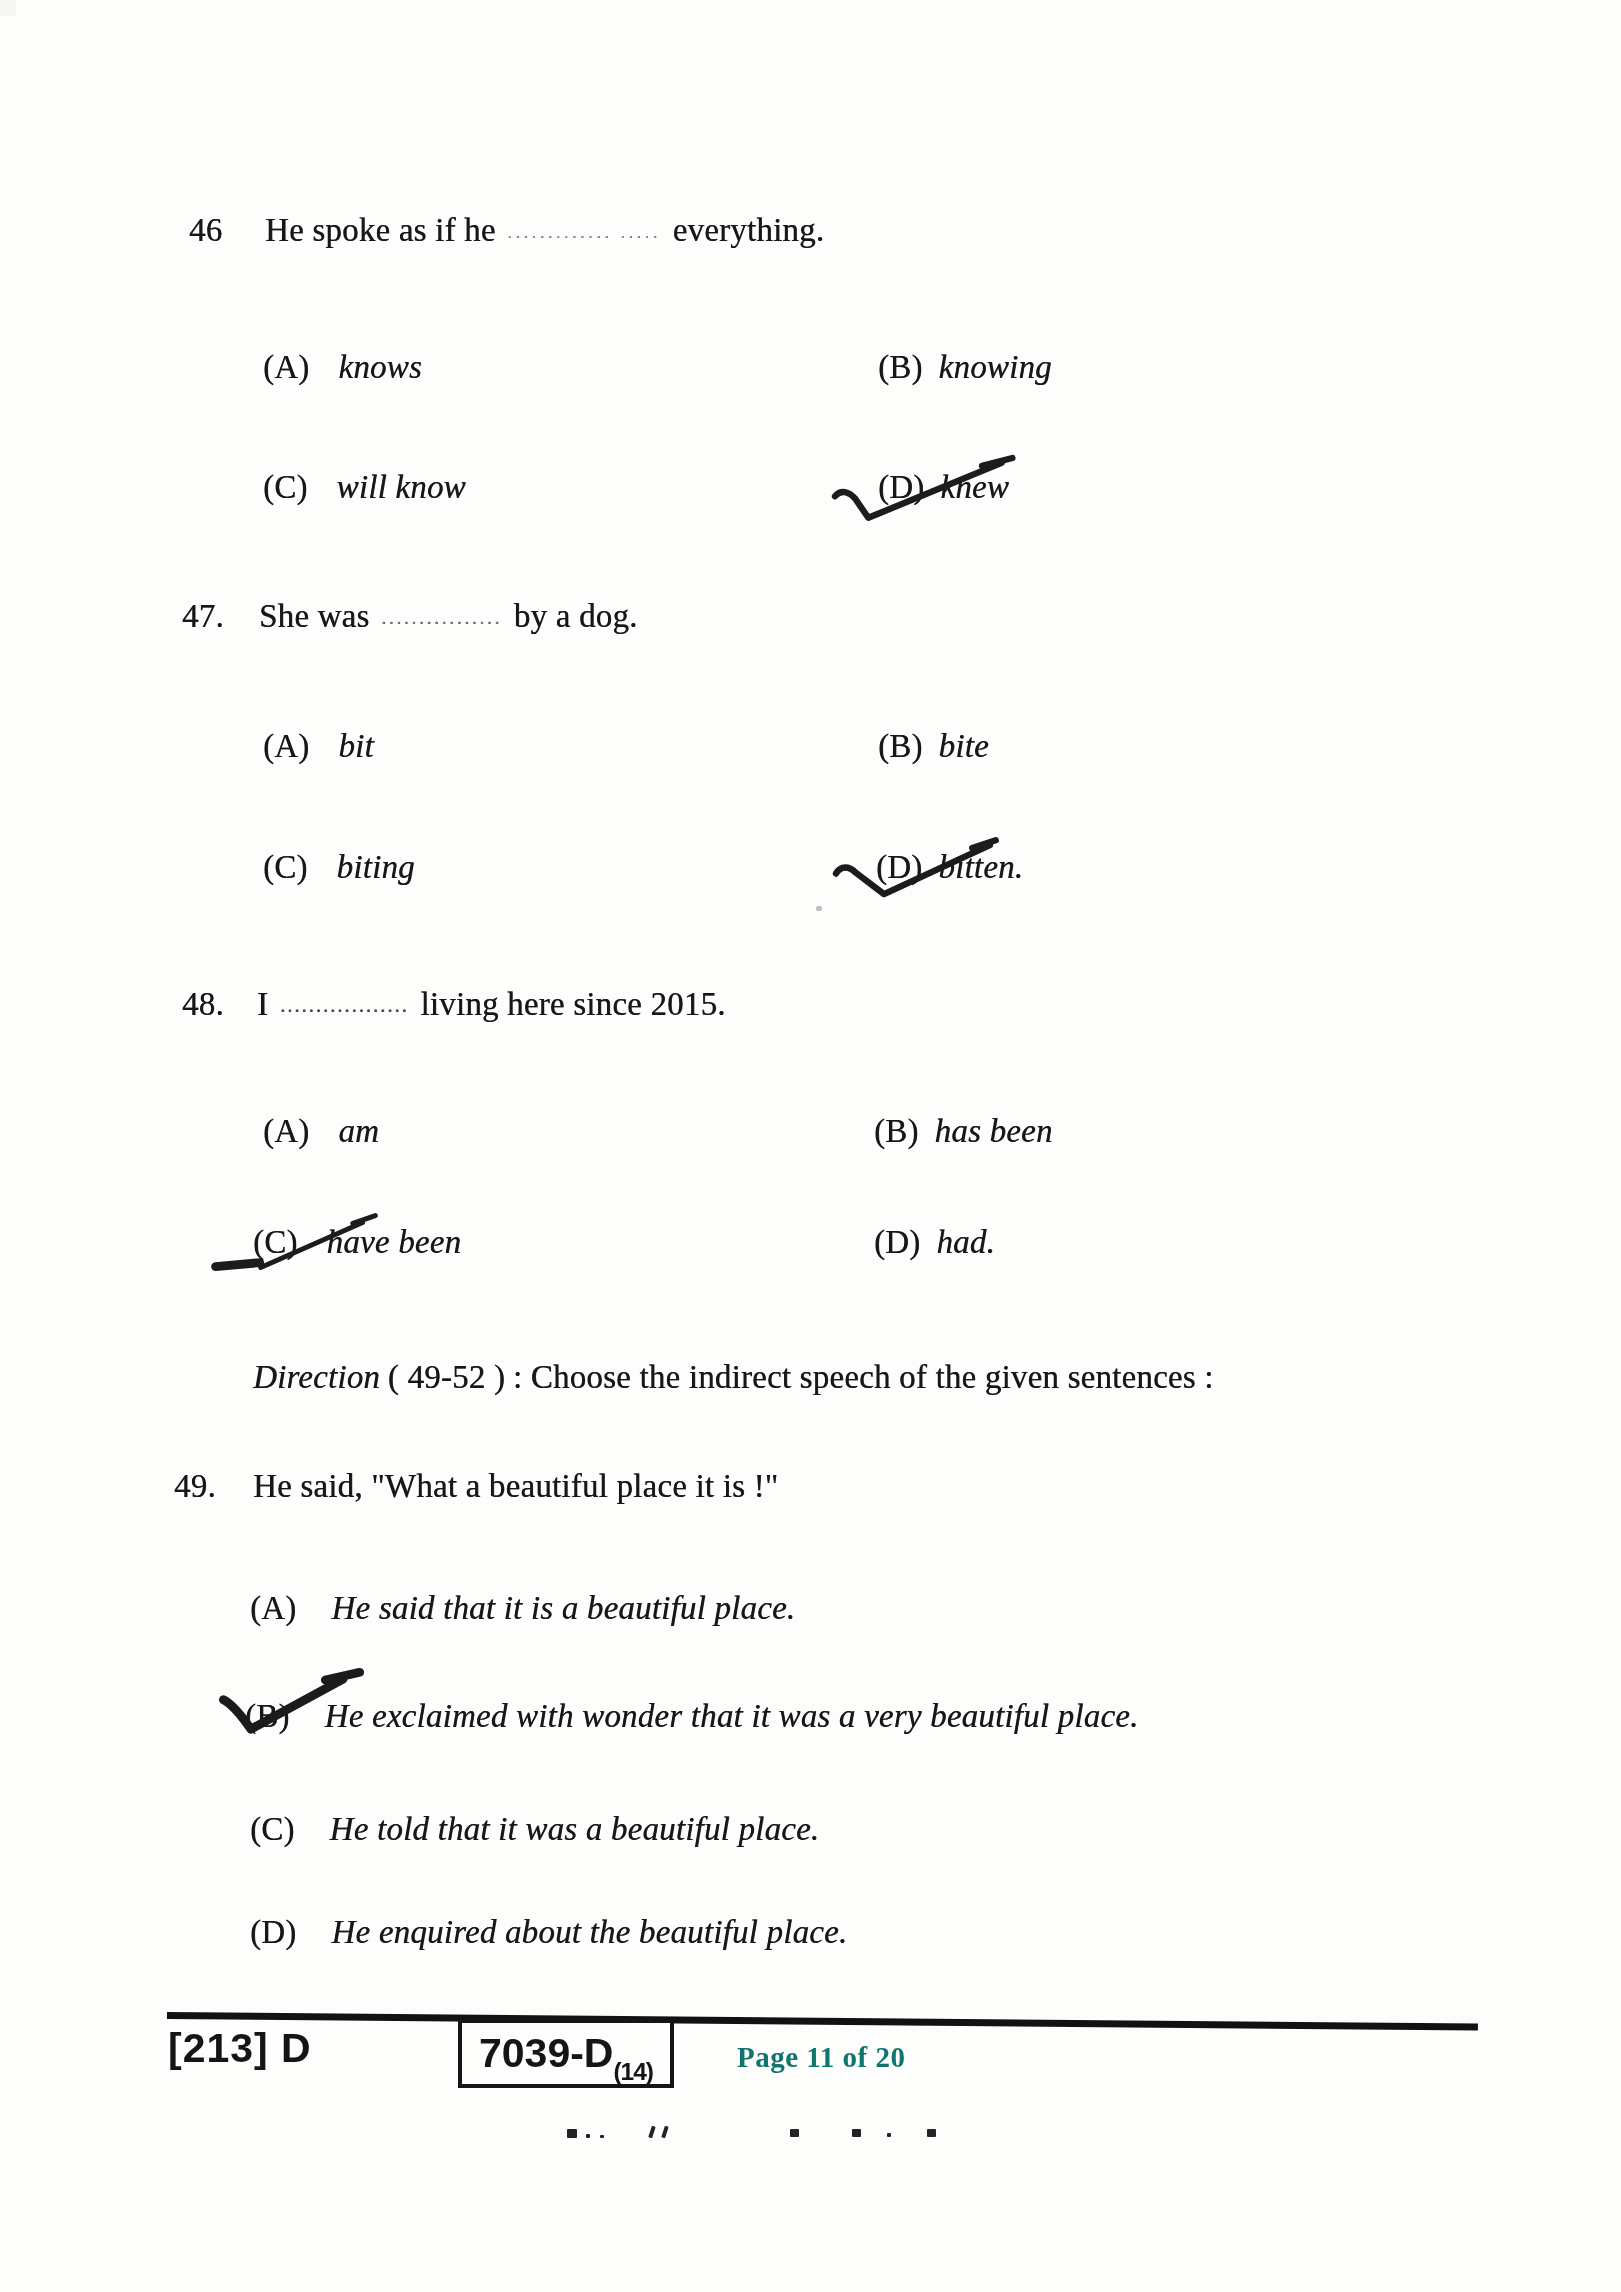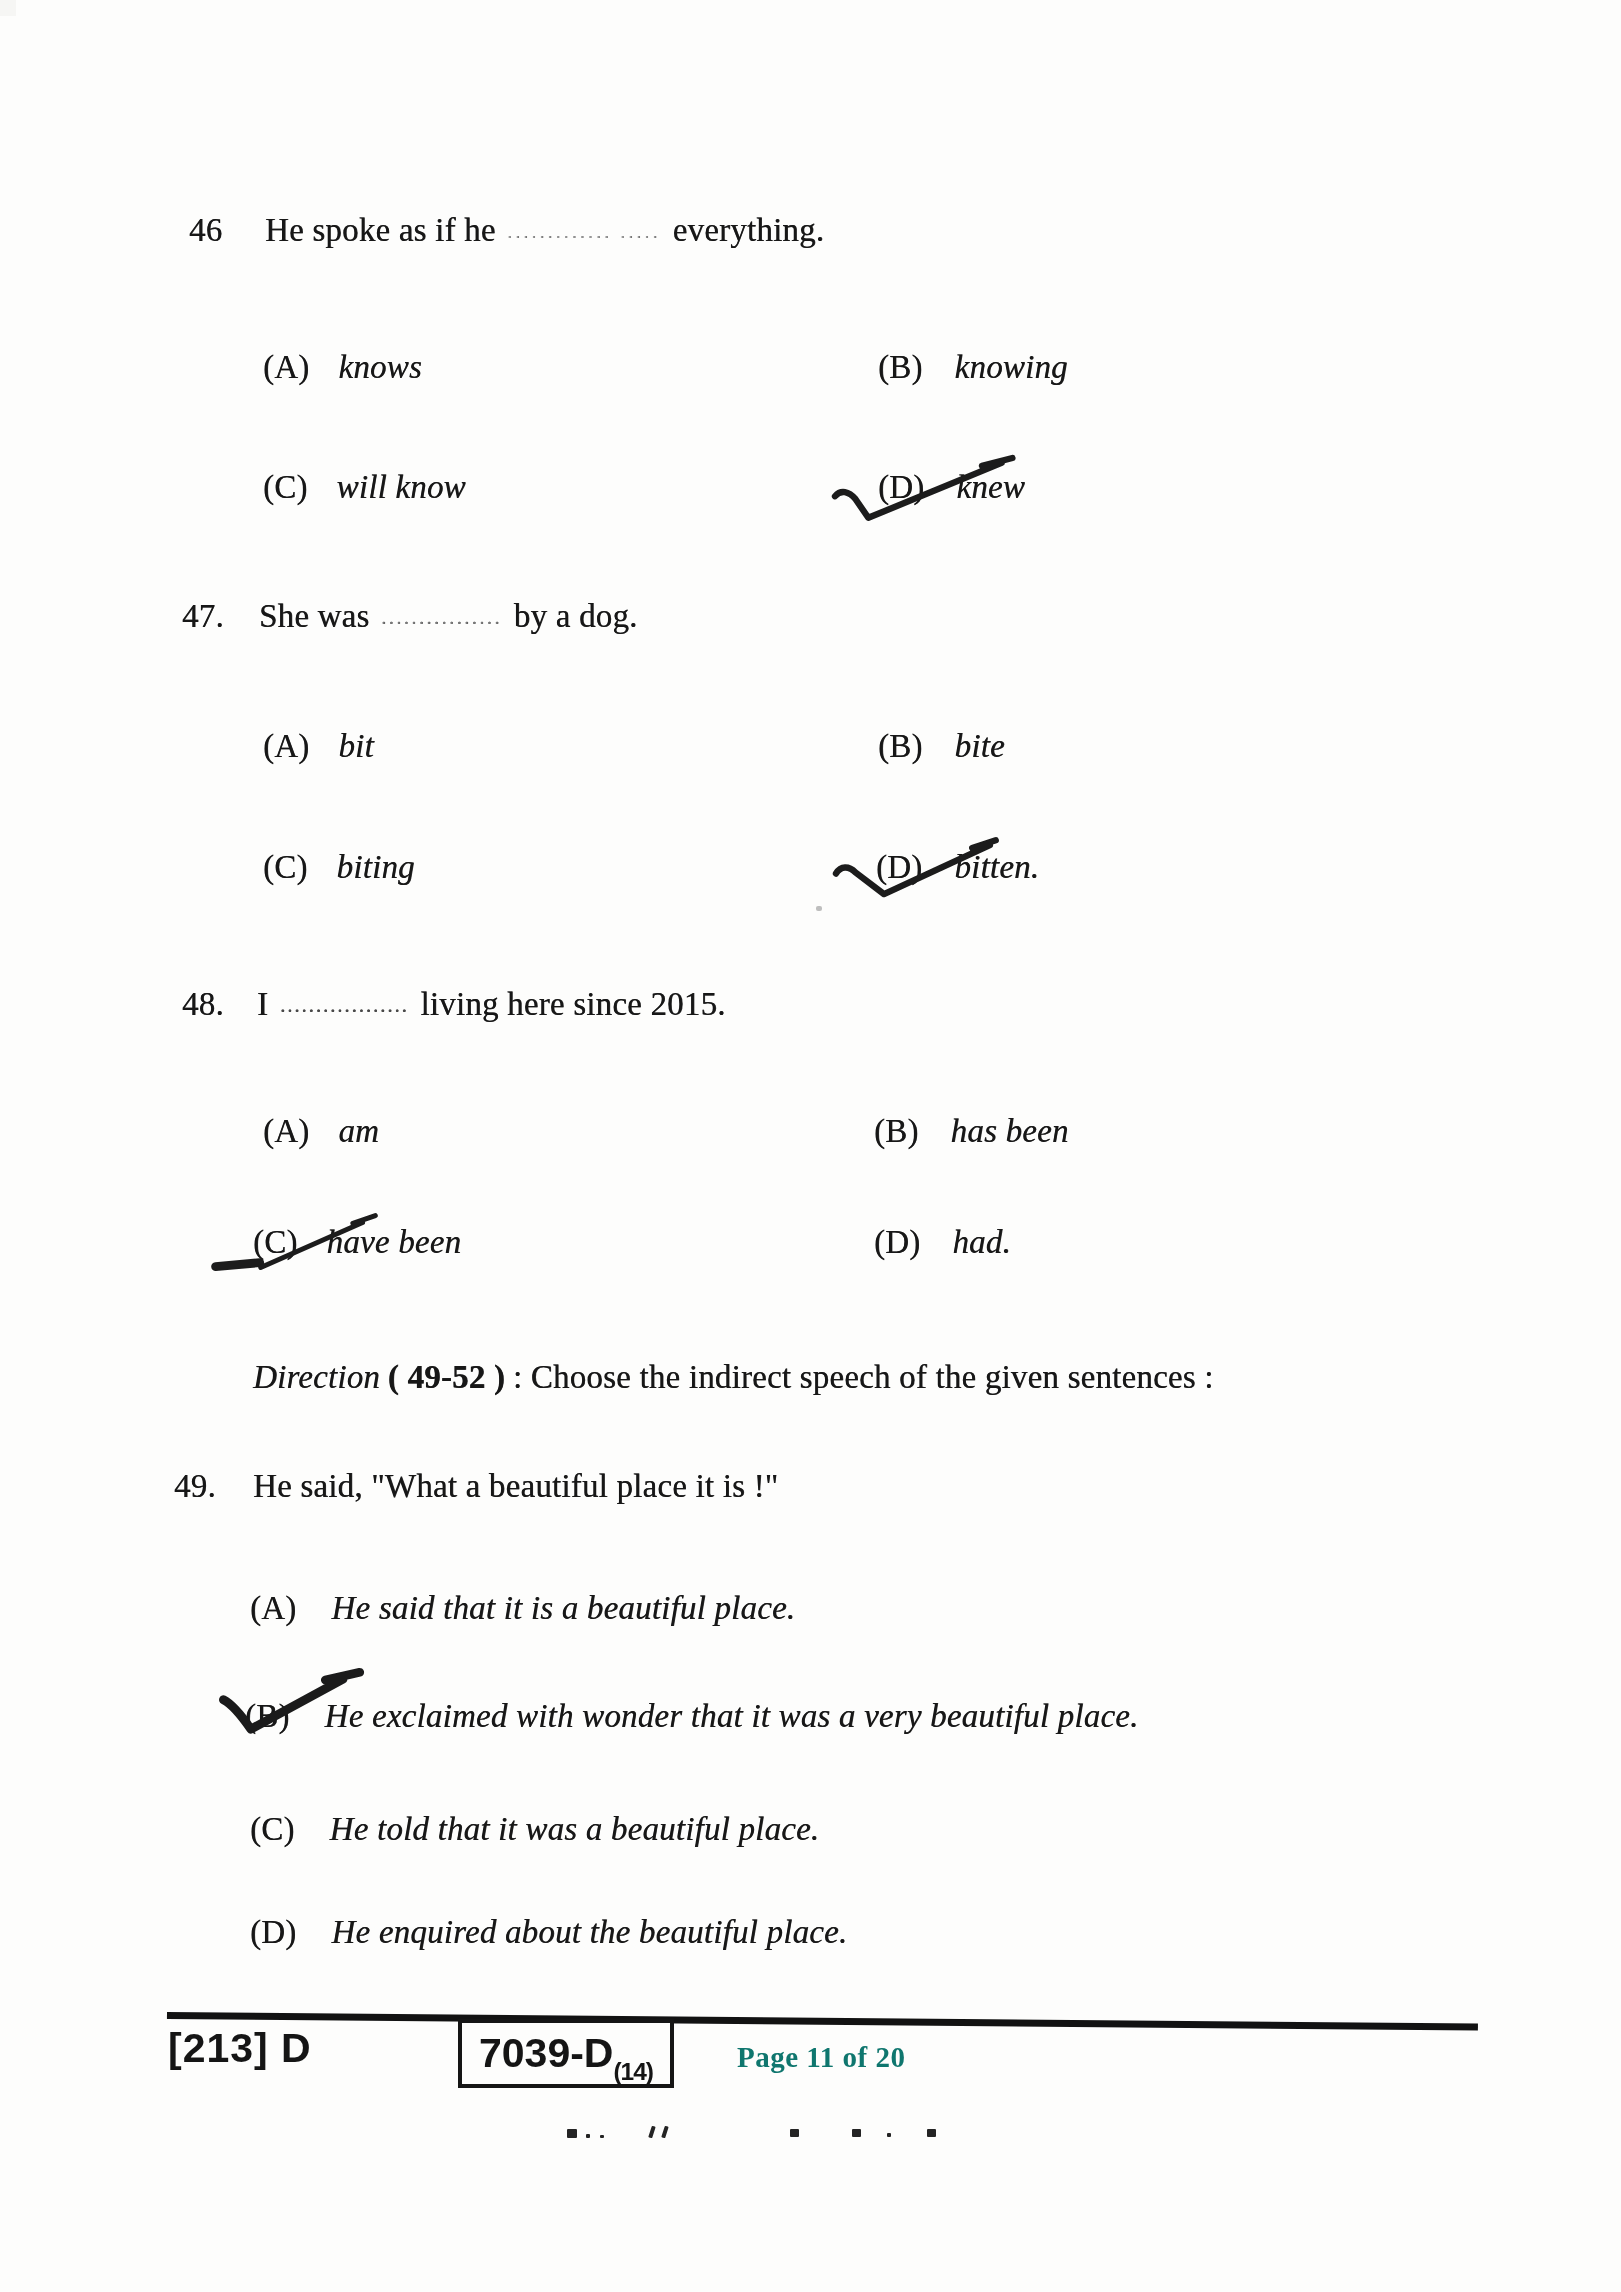--- a/index.html
+++ b/index.html
@@ -16,34 +16,34 @@
   .t{
     position:absolute;
     white-space:nowrap;
     font-size:33px;
     line-height:39px;
     letter-spacing:0.2px;
   }
   .ink{ text-shadow:0.4px 0 0 rgba(25,25,25,.85); }
   .opt .lbl{ display:inline-block; }
   .opt .txt{ display:inline-block; margin-left:29px;font-style:italic; }
-  .opt-r .txt{ margin-left:32px; }
+  .opt-r .txt{ margin-left:16px; }
   .opt-w .txt{ margin-left:35px;margin-top:9px; }
   .blank{
     display:inline-block;
     font-size:19.6px;
     letter-spacing:2.9px;
     margin:0 11.8px;
     transform:translateY(-2.9px);
   }
   .blank-faint{ color:#9d9d9d; font-size:16.7px; letter-spacing:3.9px; }
   .blank-mid{ color:#7a7a7a; font-size:18.6px; }
   .blank-dark{ color:#4a4a4a; font-size:20.6px; letter-spacing:2px; }
   .dir-prefix{ font-style:italic; }
-  .dir-range{ font-weight:bold; margin:0 7.8px; }
+  .dir-range{ font-weight:normal; margin:0 7.8px; }
   .ticks{ position:absolute; left:0; top:0; width:1621px; height:2293px; pointer-events:none; }
   .footer-rule{
     position:absolute; left:167px; top:2012px;
     width:1311px; height:6.9px; background:#121212;
     transform:rotate(.5deg); transform-origin:left top;
   }
   .footer-left{
     position:absolute; left:168px; top:2025px;
     font-family:"Liberation Sans",sans-serif;
     font-weight:bold; font-size:41px; letter-spacing:1px; color:#151515;

